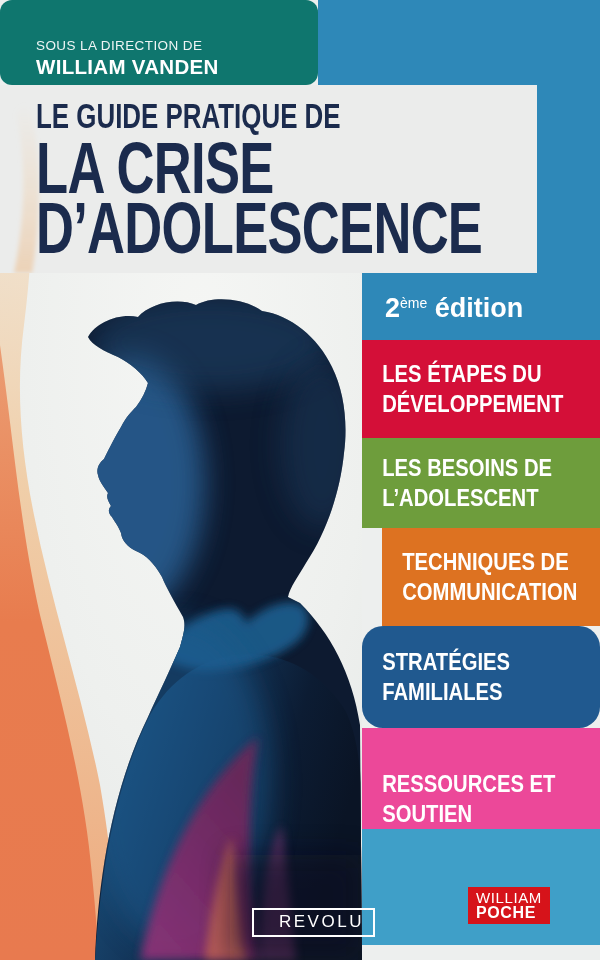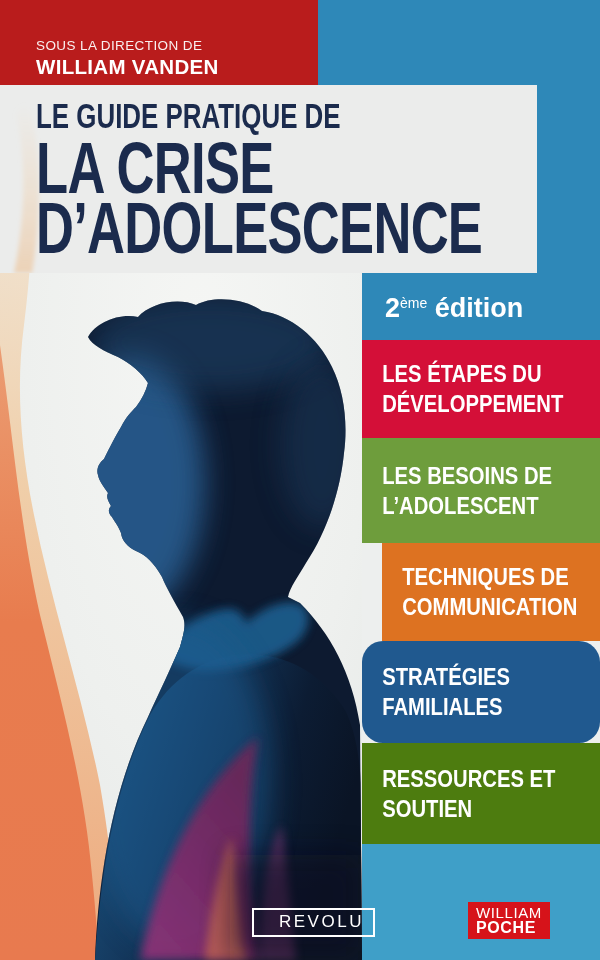--- a/index.html
+++ b/index.html
@@ -10,21 +10,21 @@
   }
   
   .photo{position:absolute;left:0;top:85px;width:362px;height:875px;z-index:1;}
   .photo svg{display:block;}
 
   
   .right-col{position:absolute;left:362px;top:0;width:238px;height:960px;z-index:2;}
   .blk{position:relative;width:100%;display:flex;flex-direction:column;justify-content:center;}
   .blk-blue-top{height:340px;}
   .blk-1{height:98px;}
-  .blk-2{height:105px;}
+  .blk-2{height:90px;}
   .blk-3{height:98px;margin-left:20px;}
   .blk-4{height:102px;}
   .blk-5{height:101px;}
   .blk-bottom{height:116px;}
   .blue-notch{position:absolute;left:318px;top:0;width:44px;height:85px;z-index:2;}
 
   .topic-line{
     color:#fff;font-weight:700;font-size:23px;line-height:30px;
     padding-left:23px;white-space:nowrap;
     transform:scaleX(0.88);transform-origin:0 50%;
@@ -195,34 +195,34 @@
       <div class="topic-line">L’ADOLESCENT</div>
     </div>
     <div class="blk blk-3" style="background: rgb(221, 114, 33);">
       <div class="topic-line">TECHNIQUES DE</div>
       <div class="topic-line">COMMUNICATION</div>
     </div>
     <div class="blk blk-4" style="background: rgb(32, 89, 143); border-radius: 21px;">
       <div class="topic-line">STRATÉGIES</div>
       <div class="topic-line">FAMILIALES</div>
     </div>
-    <div class="blk blk-5" style="background: #4d7c0f;">
+    <div class="blk blk-5" style="background: #ec4899; justify-content: flex-end;">
       <div class="topic-line">RESSOURCES ET</div>
       <div class="topic-line">SOUTIEN</div>
     </div>
     <div class="blk blk-bottom" style="background: rgb(63, 159, 200);">
       <div class="format-badge" style="background: rgb(214, 19, 26);">
         <div class="f1">WILLIAM</div>
         <div class="f2">POCHE</div>
       </div>
     </div>
   </div>
   <div class="blue-notch" style="background: rgb(46, 136, 184);"></div>
 
-  <div class="header" style="background: #b91c1c;">
+  <div class="header" style="background: #0f766e; border-radius: 12px;">
     <div class="kicker">SOUS LA DIRECTION DE</div>
     <div class="author">WILLIAM VANDEN</div>
   </div>
 
   <div class="panel"></div>
   <svg class="panel-wedge" width="70" height="188" viewBox="0 0 70 188" xmlns="http://www.w3.org/2000/svg">
     <defs>
       <linearGradient id="wg" x1="0" y1="0" x2="0" y2="1">
         <stop offset="0%" stop-color="#eedbc6" stop-opacity="0"></stop>
         <stop offset="45%" stop-color="#eedbc6" stop-opacity="0.55"></stop>

